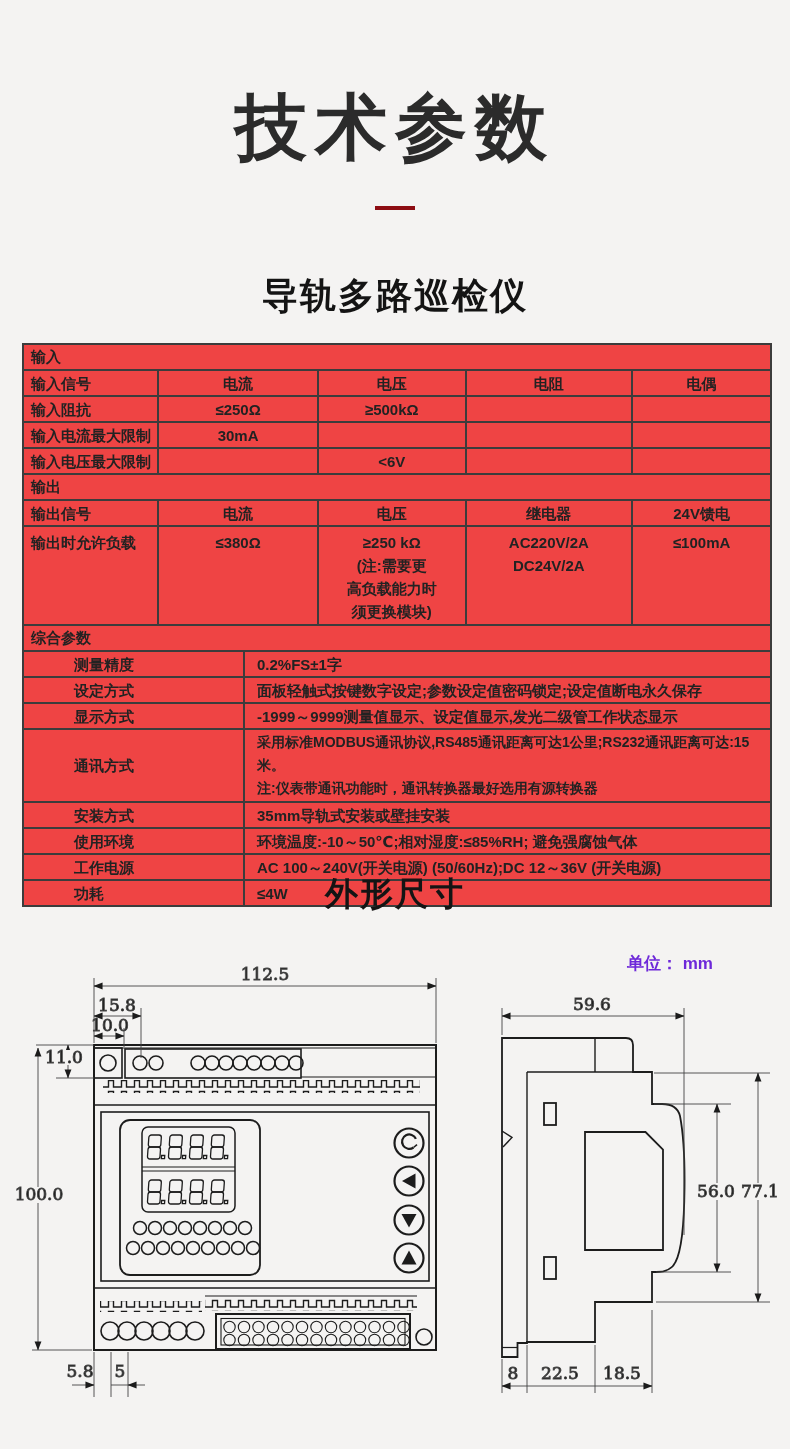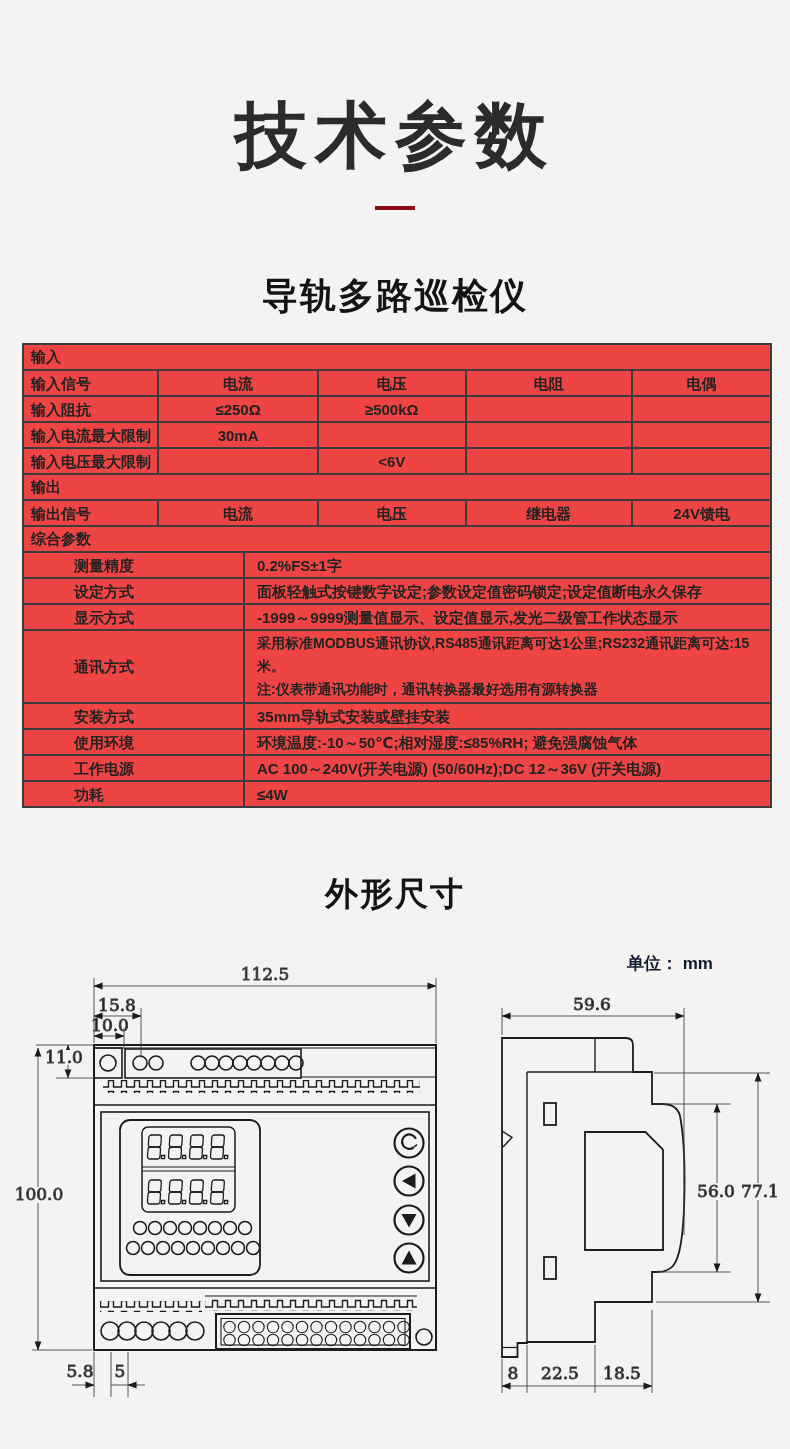--- a/index.html
+++ b/index.html
@@ -2,28 +2,28 @@
 <html><head>
 <meta charset="utf-8">
 <style>
   html,body{margin:0;padding:0;}
   body{
     width:790px;height:1449px;position:relative;overflow:hidden;
     background:#f4f3f2;color:#222;
     font-family:"Liberation Sans","DejaVu Sans",sans-serif;
   }
   .abs{position:absolute;}
-  #main-title{top:88px;left:0;width:790px;text-align:center;
+  #main-title{top:80px;left:0;width:790px;text-align:center;
     font-size:72px;font-weight:900;letter-spacing:8px;color:#2b2b2b;}
   #title-dash{top:206px;left:50%;margin-left:-20px;width:40px;height:4px;background:#8d0d13;}
   #subtitle{top:272px;left:0;width:790px;text-align:center;
     font-size:36px;font-weight:800;color:#141414;letter-spacing:2px;}
   #section2-title{top:872px;left:0;width:790px;text-align:center;
     font-size:33px;font-weight:700;color:#141414;letter-spacing:2px;}
-  #unit-label{top:952px;left:627px;font-size:17px;font-weight:700;color:#0f172a;}
+  #unit-label{top:952px;left:627px;font-size:17px;font-weight:700;color:#6d28d9;}
 
   
   #spec-table{left:22px;top:343px;width:746px;border:2px solid #3c3c3c;background:#ef4444;}
   .t-row{display:flex;border-top:2px solid #3c3c3c;min-height:24px;align-items:stretch;}
   .t-row:first-child{border-top:none;}
   .c{box-sizing:border-box;border-left:2px solid #3c3c3c;display:flex;align-items:center;
      justify-content:center;font-weight:700;font-size:15px;padding:1px 4px;line-height:21px;}
   .c.lab{border-left:none;justify-content:flex-start;padding-left:7px;text-align:left;}
   .sec-c{border-left:none;justify-content:flex-start;padding-left:7px;font-weight:700;
      font-size:15px;display:flex;align-items:center;}
@@ -82,20 +82,31 @@
   </div>
   <div class="t-row">
     <div class="sec-c">输出</div>
   </div>
   <div class="t-row">
     <div class="c lab w0">输出信号</div>
     <div class="c w1">电流</div>
     <div class="c w2">电压</div>
     <div class="c w3">继电器</div>
     <div class="c w4">24V馈电</div>
+  </div>
+  <div class="t-row tall">
+    <div class="c lab w0">输出时允许负载</div>
+    <div class="c w1">≤380Ω</div>
+    <div class="c w2">≥250 kΩ
+(注:需要更
+高负载能力时
+须更换模块)</div>
+    <div class="c w3">AC220V/2A
+DC24V/2A</div>
+    <div class="c w4">≤100mA</div>
   </div>
   <div class="t-row">
     <div class="sec-c">综合参数</div>
   </div>
   <div class="t-row wide">
     <div class="c lab w0">测量精度</div>
     <div class="c wr">0.2%FS±1字</div>
   </div>
   <div class="t-row wide">
     <div class="c lab w0">设定方式</div>

